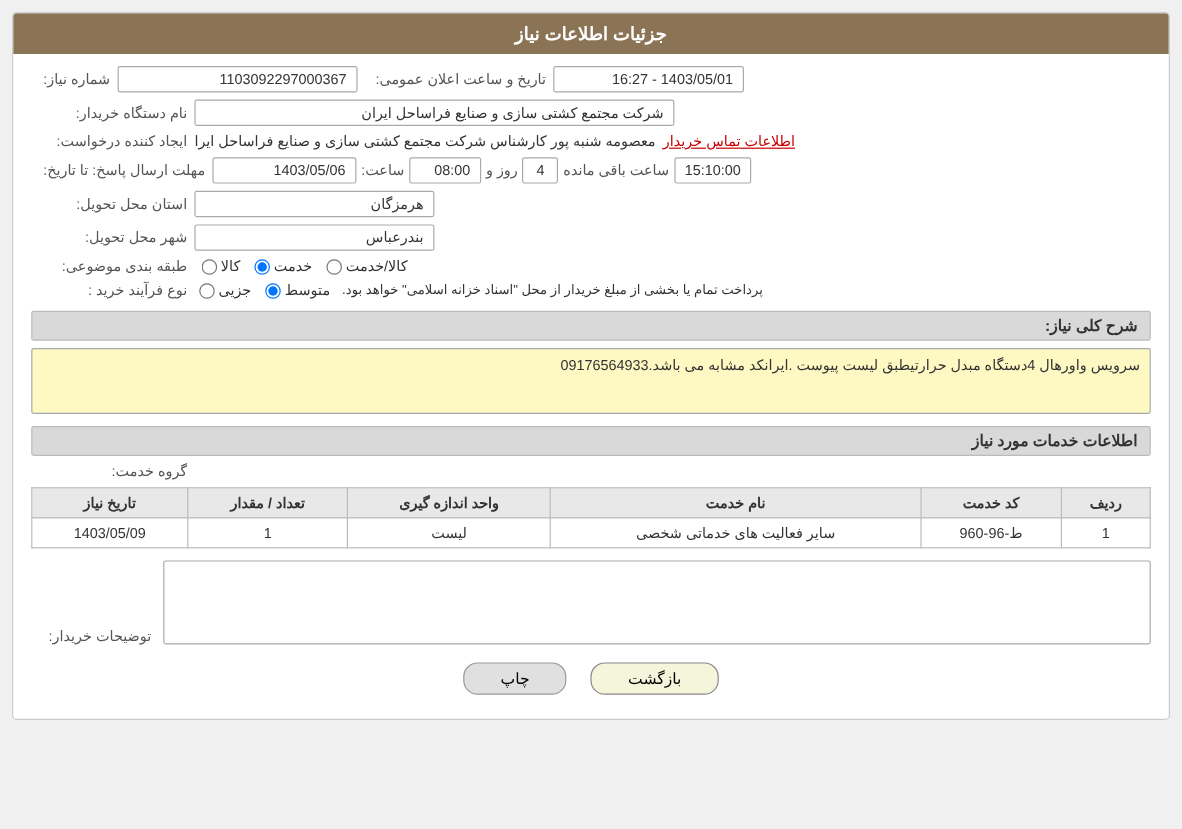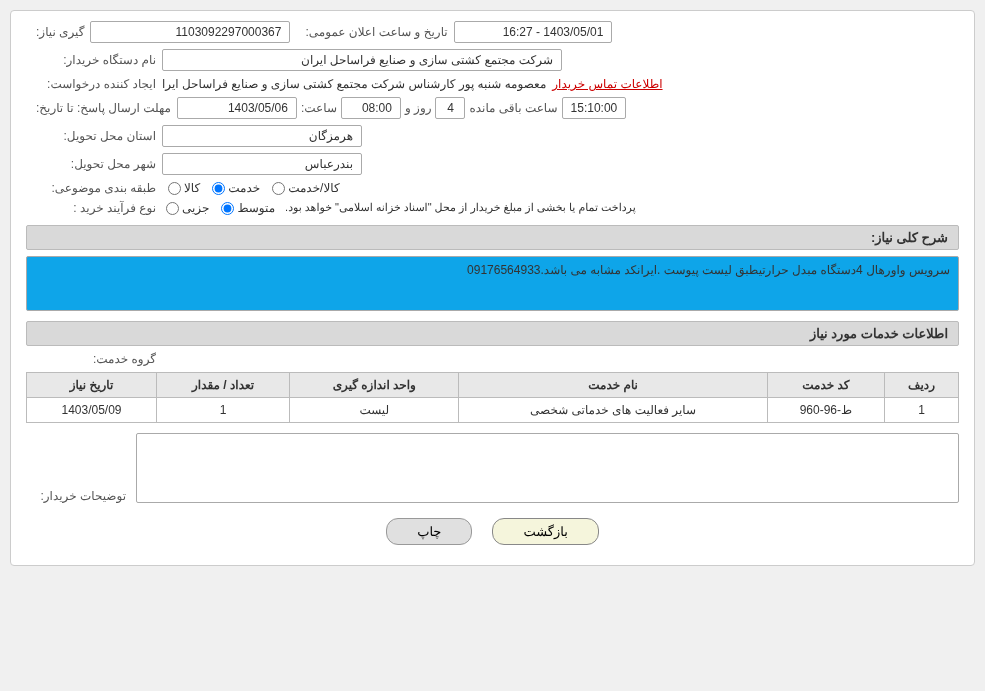--- a/index.html
+++ b/index.html
@@ -138,31 +138,32 @@
       direction: rtl;
       resize: none;
     }
   </style>
 </head>
 <body>
 
 <div class="page-wrapper">
   <div class="main-container">
 
+    <div class="header-bar">جزئیات اطلاعات نیاز</div>
 
     <div class="content">
 
       <div class="info-row" style="justify-content: flex-end; gap: 15px;">
         <div style="display:flex; align-items:center; gap:6px;">
           <span class="value-box small">1403/05/01 - 16:27</span>
           <span class="inline-label">تاریخ و ساعت اعلان عمومی:</span>
         </div>
         <div style="display:flex; align-items:center; gap:6px;">
           <span class="value-box medium">1103092297000367</span>
-          <span class="label" style="min-width:auto;">گیری نیاز:</span>
+          <span class="label" style="min-width:auto;">شماره نیاز:</span>
         </div>
       </div>
 
       <div class="info-row" style="justify-content: flex-end; gap:6px; margin-top:4px;">
         <span class="value-box wide">شرکت مجتمع کشتی سازی و صنایع فراساحل ایران</span>
         <span class="label">نام دستگاه خریدار:</span>
       </div>
 
       <div class="info-row" style="justify-content: flex-end; gap:6px;">
         <span class="link-text">اطلاعات تماس خریدار</span>
@@ -220,21 +221,21 @@
           </div>
           <div class="radio-item">
             <span>جزیی</span>
             <input type="radio" name="purchase_type" style="">
           </div>
         </div>
         <span class="label">نوع فرآیند خرید :</span>
       </div>
 
       <div class="section-title">شرح کلی نیاز:</div>
-      <div style="border:1px solid #aaa; padding:6px 8px; min-height:55px; background:#0ea5e9; font-size:12px; direction:rtl; border-radius:2px;">
+      <div style="border:1px solid #aaa; padding:6px 8px; min-height:55px; background:#fef9c3; font-size:12px; direction:rtl; border-radius:2px;">
         <span>سرویس واورهال 4دستگاه مبدل حرارتیطبق لیست پیوست .ایرانکد مشابه می باشد.09176564933</span>
       </div>
 
       <div class="section-title">اطلاعات خدمات مورد نیاز</div>
 
       <div class="info-row" style="justify-content: flex-end; gap:6px;">
         <span class="label">گروه خدمت:</span>
       </div>
 
       <table class="services-table">

